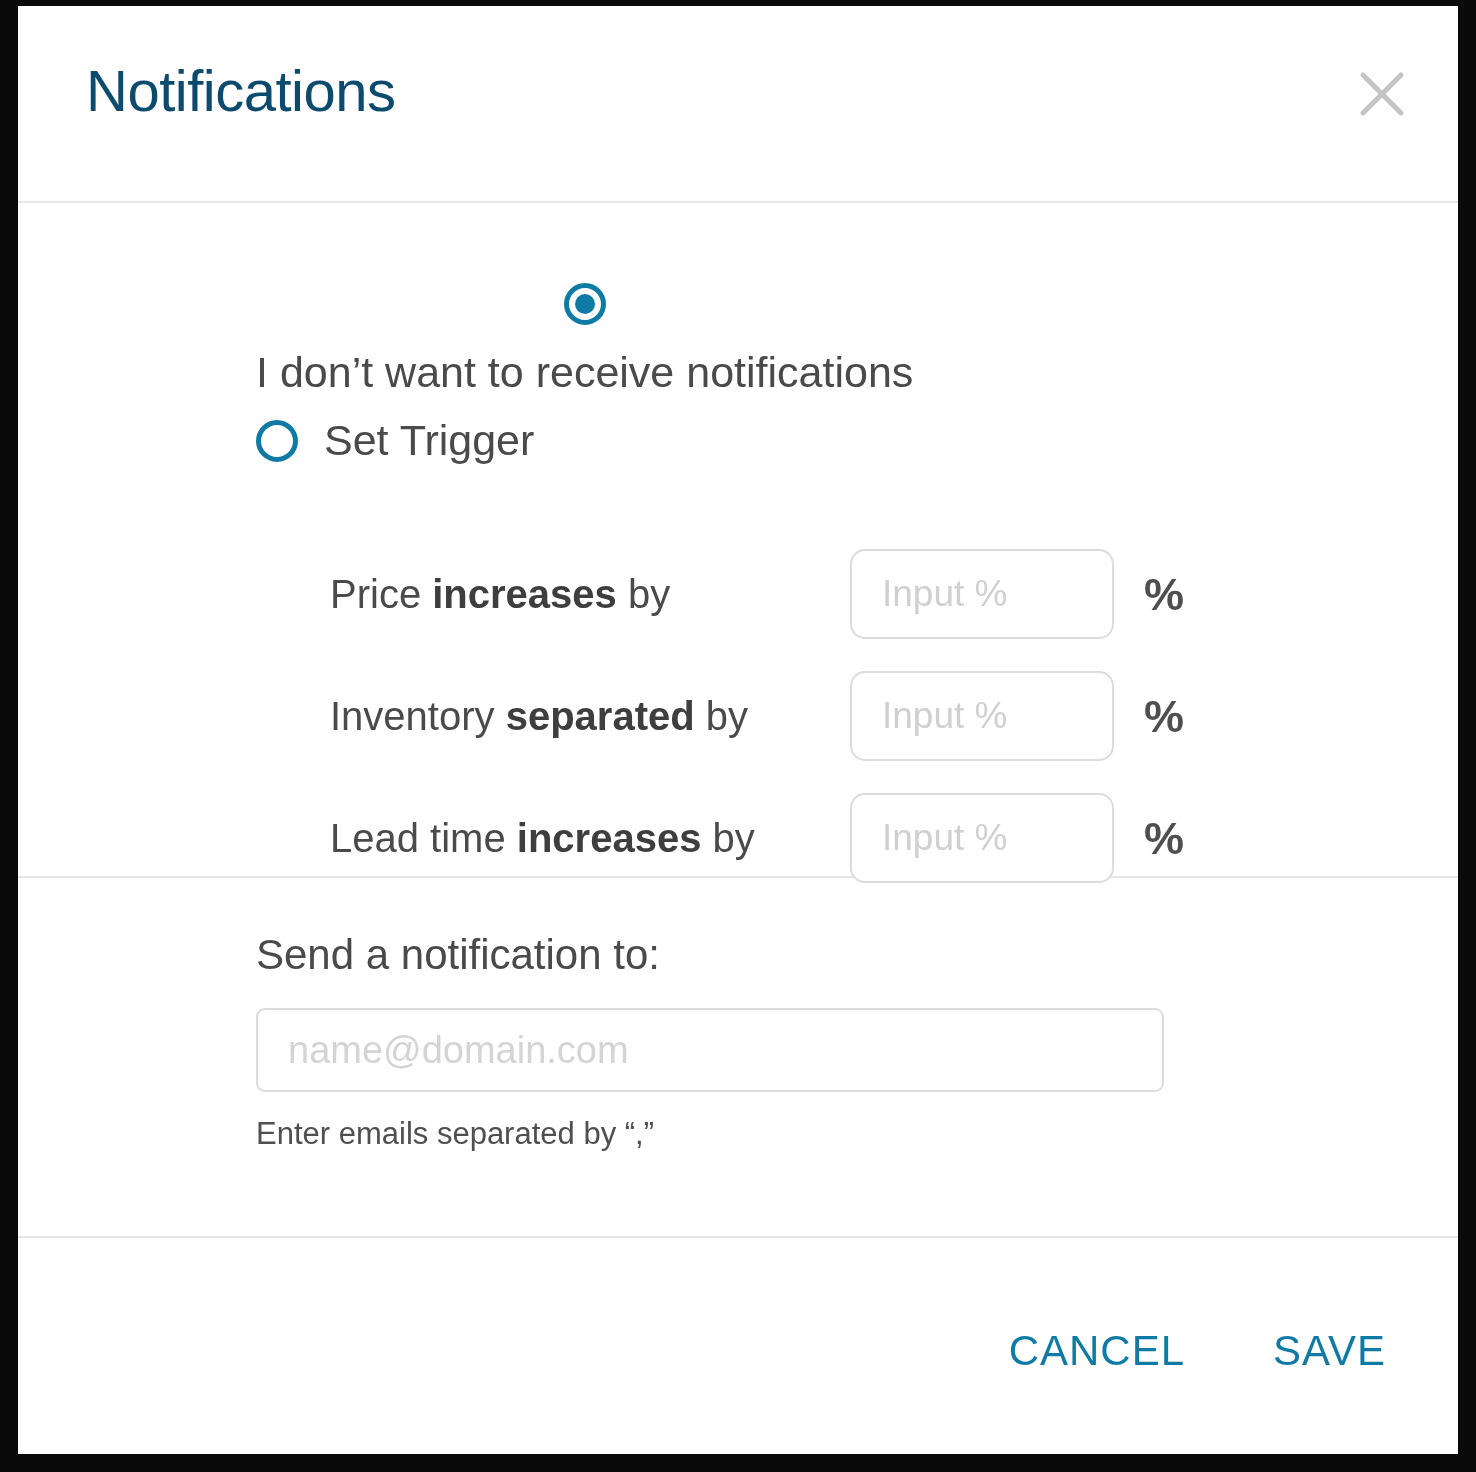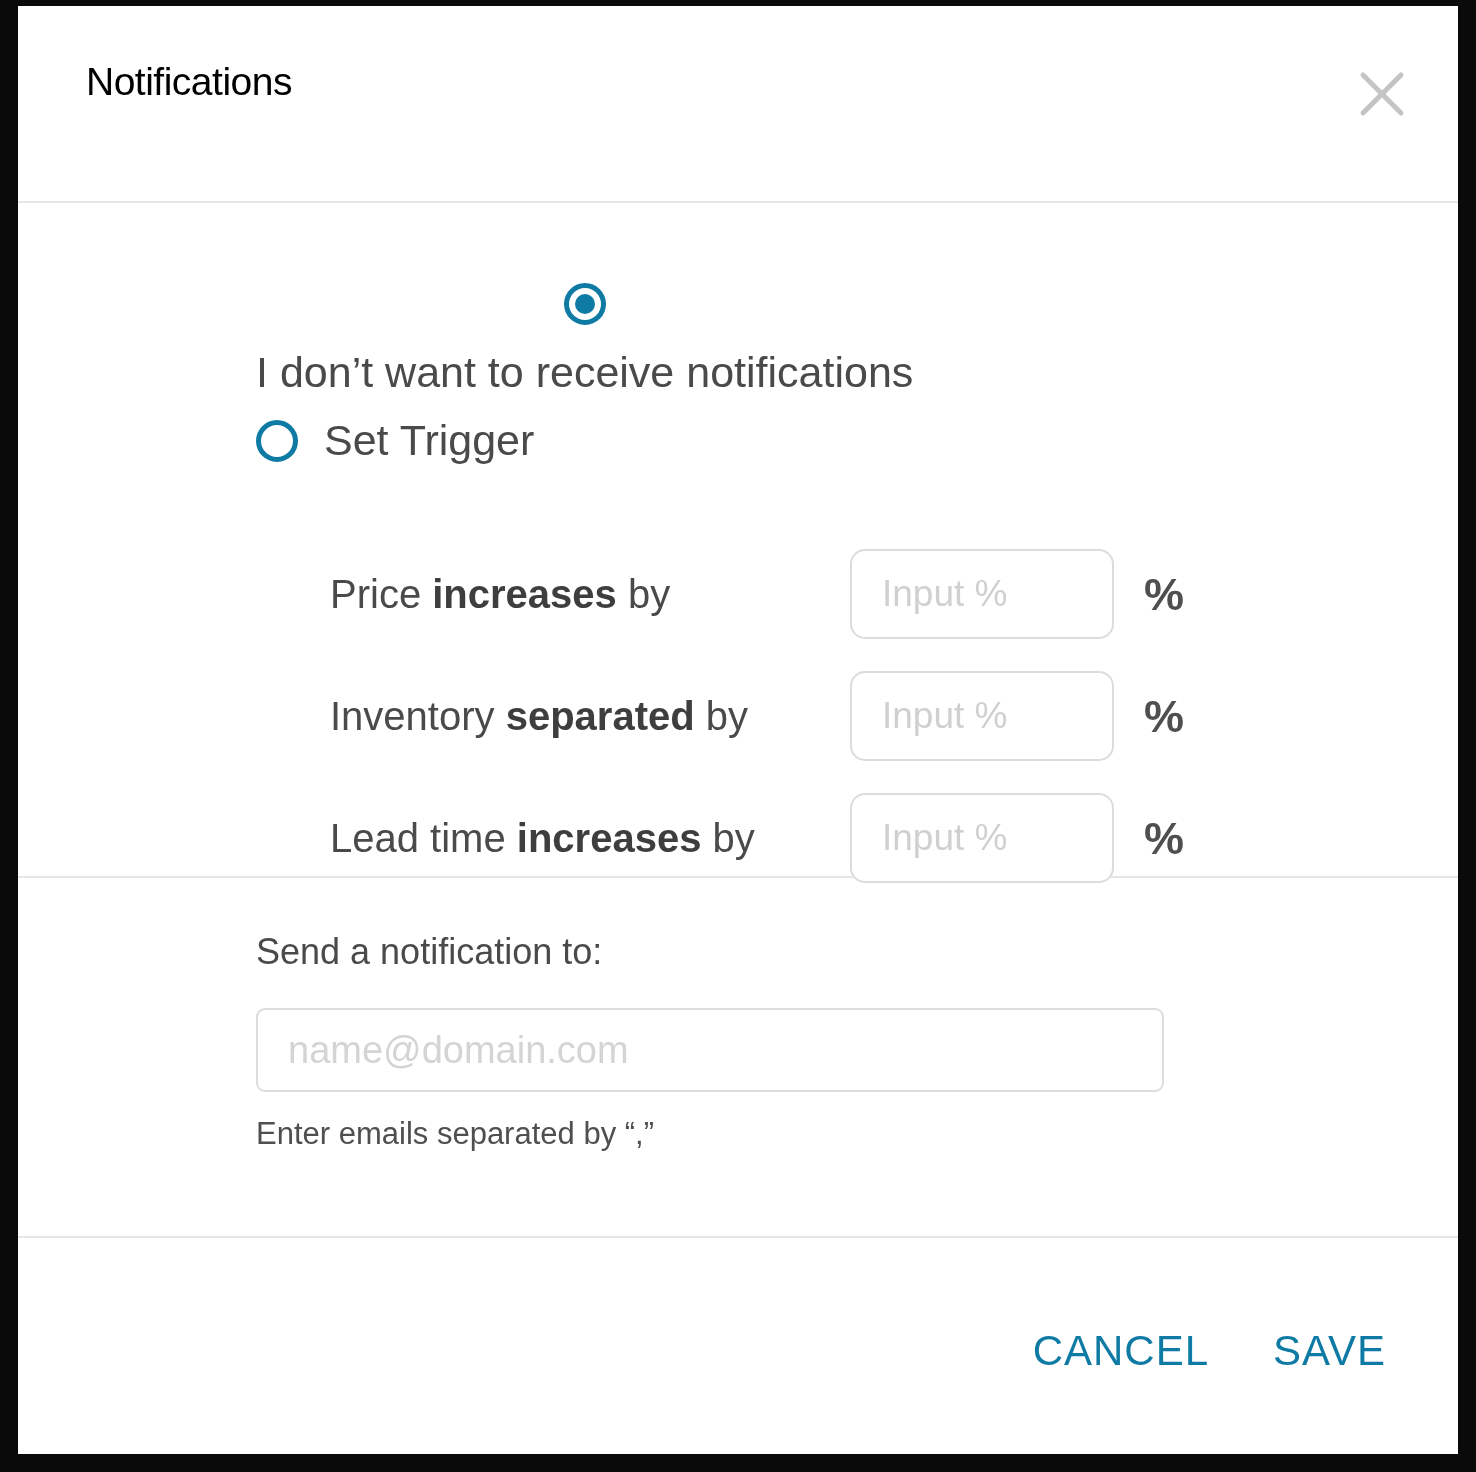--- a/index.html
+++ b/index.html
@@ -41,23 +41,23 @@
     position: relative;
     height: 197px;
     flex: 0 0 197px;
     border-bottom: 2px solid #e6e6e6;
     box-sizing: border-box;
   }
   .dialog-title {
     position: absolute;
     left: 68px;
     top: 56px;
-    font-size: 39px;
+    font-size: 58px;
     font-weight: 400;
-    color: #000000;
+    color: #0c4a6e;
     letter-spacing: -0.5px;
     line-height: 1;
     white-space: nowrap;
   }
   .close-button {
     position: absolute;
     right: 48px;
     top: 60px;
     width: 56px;
     height: 56px;
@@ -167,21 +167,21 @@
   .email-section {
     flex: 0 0 360px;
     position: relative;
     border-bottom: 2px solid #e6e6e6;
     box-sizing: border-box;
   }
   .email-label {
     position: absolute;
     left: 238px;
     top: 56px;
-    font-size: 36px;
+    font-size: 42px;
     color: #4a4a4a;
     line-height: 1;
     white-space: nowrap;
   }
   .email-input {
     position: absolute;
     left: 238px;
     top: 130px;
     width: 908px;
     height: 84px;
@@ -210,21 +210,21 @@
   .dialog-footer {
     flex: 1 1 auto;
     position: relative;
   }
   .footer-actions {
     position: absolute;
     right: 72px;
     top: 92px;
     display: flex;
     align-items: center;
-    gap: 64px;
+    gap: 88px;
   }
   .text-button {
     background: none;
     border: none;
     padding: 0;
     font-family: "Liberation Sans", sans-serif;
     font-size: 42px;
     letter-spacing: 1px;
     color: #0f7ba5;
     cursor: pointer;

